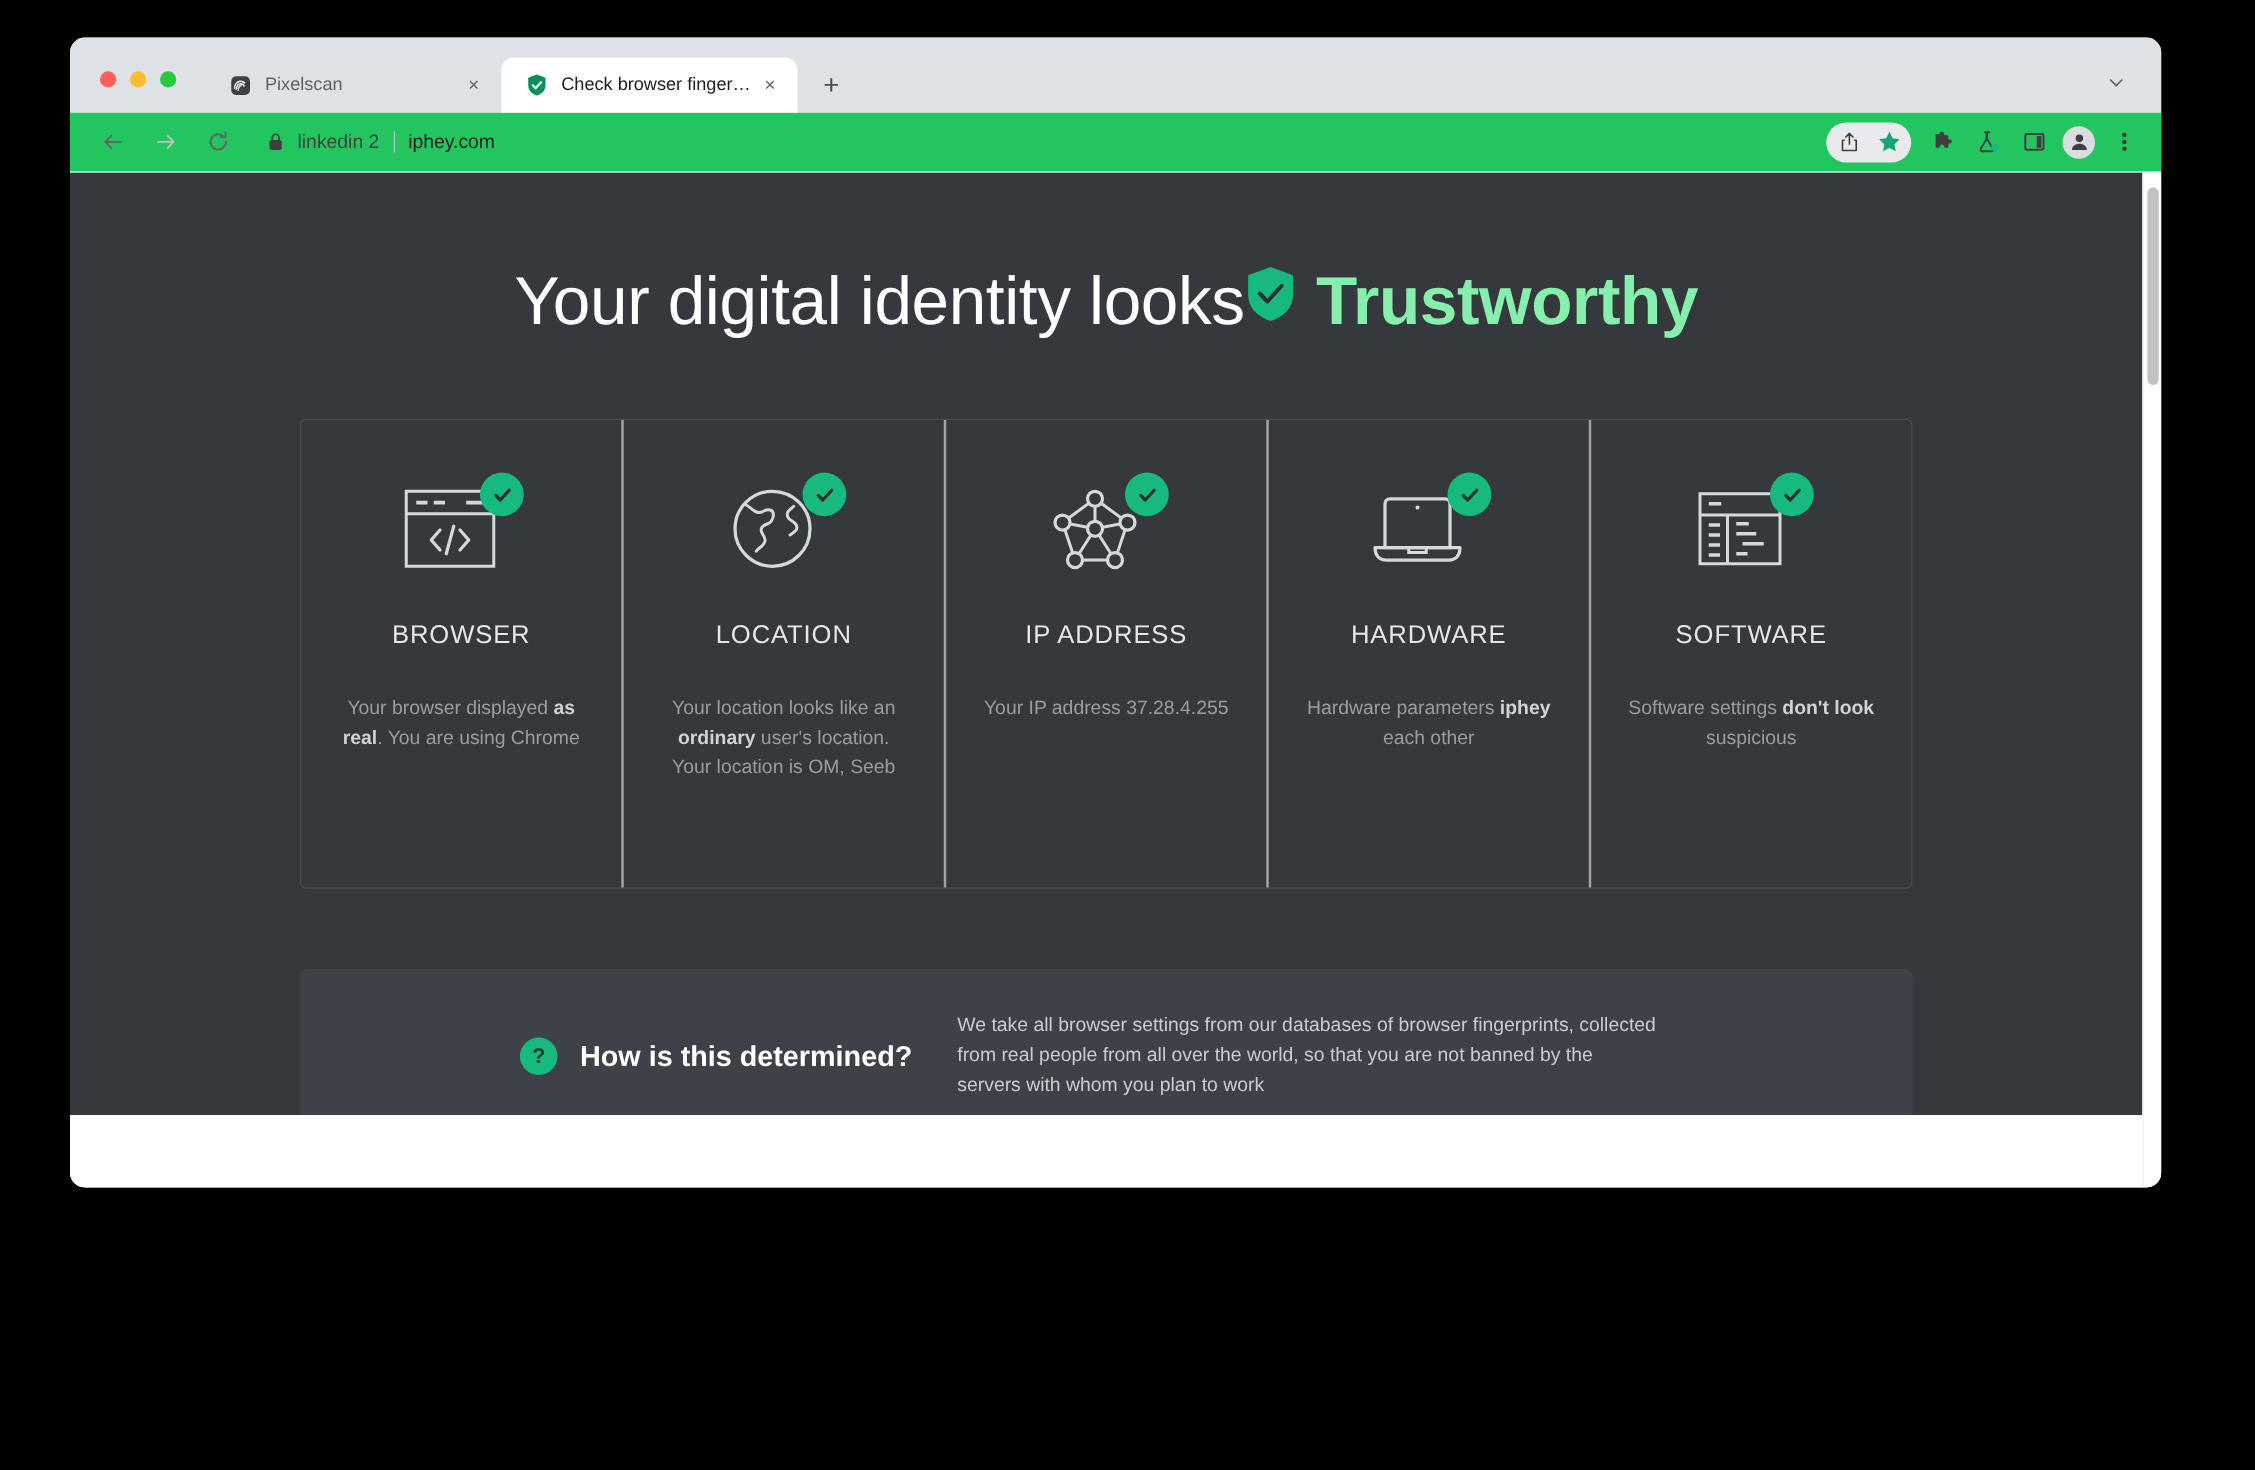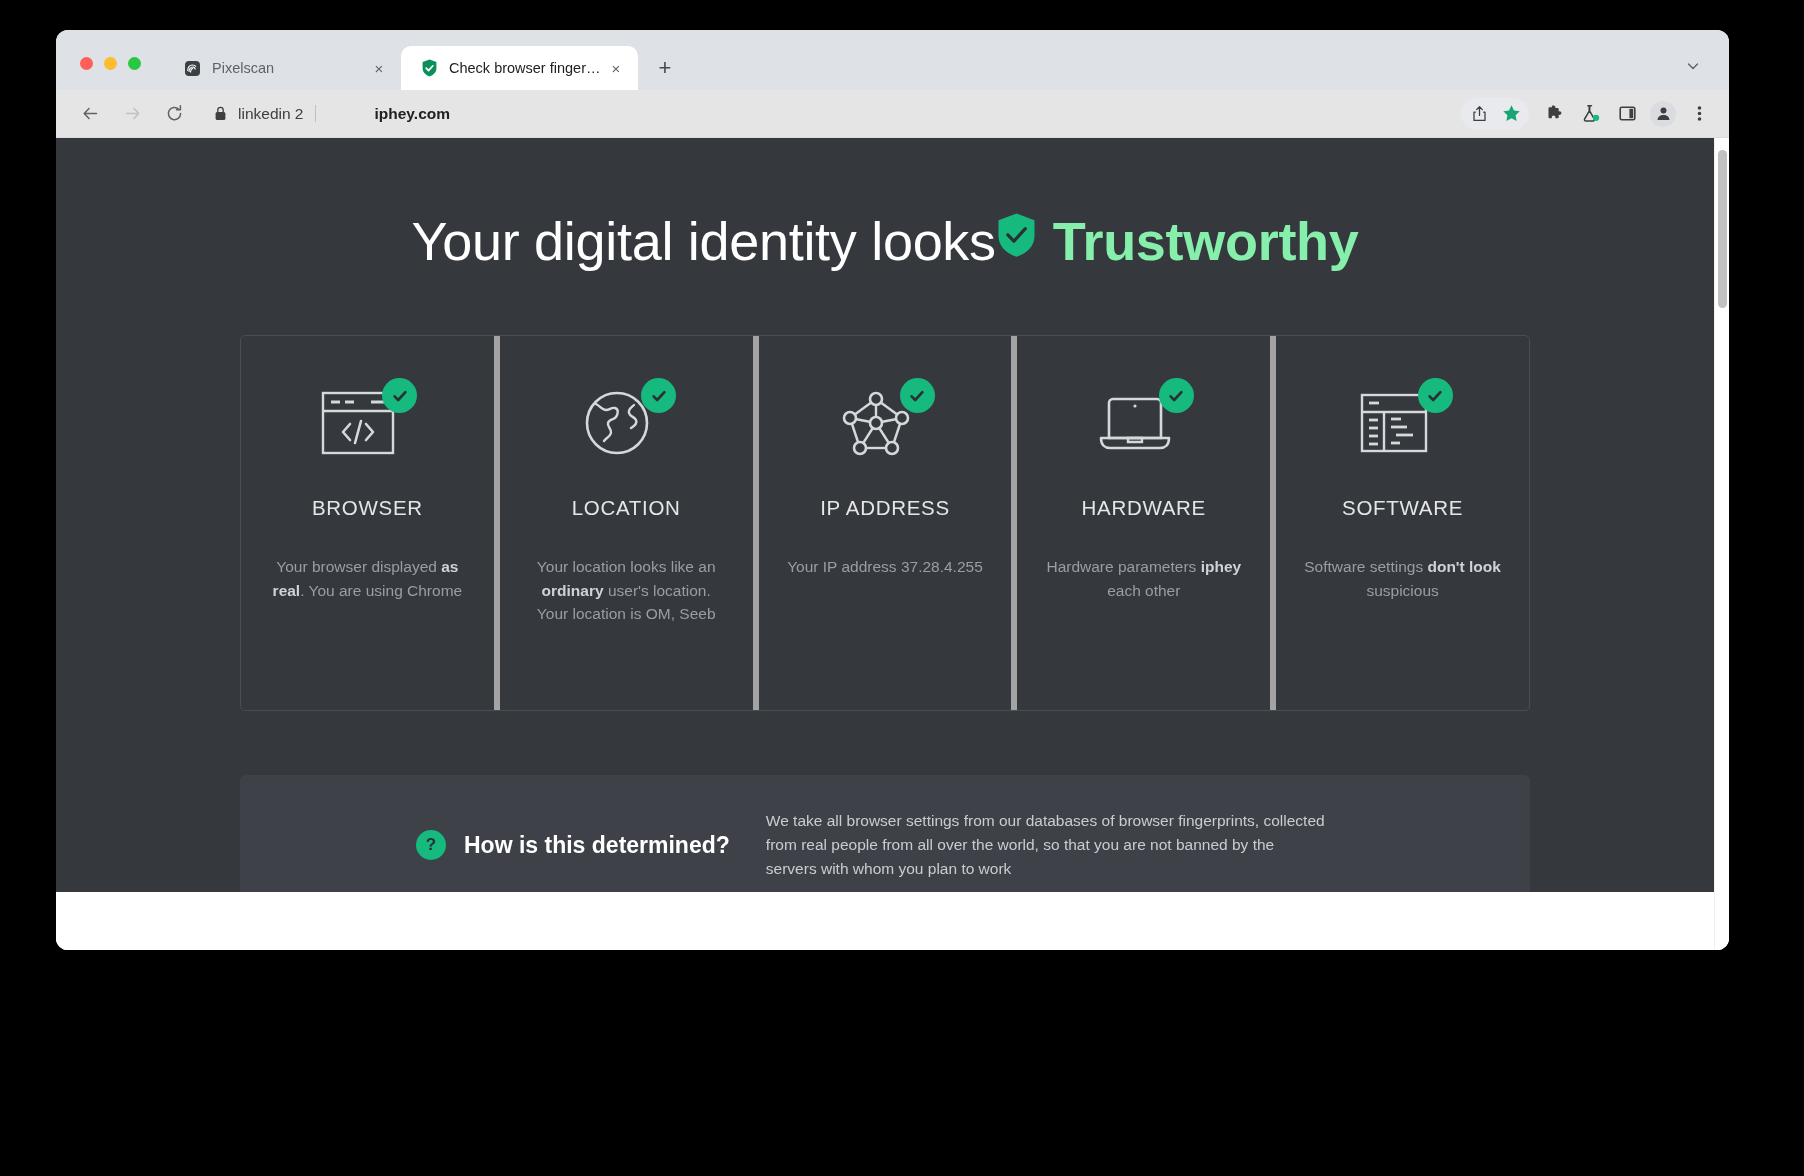--- a/index.html
+++ b/index.html
@@ -73,21 +73,21 @@
   }
   .tabstrip-caret{
     position:absolute; right:26px; top:26px;
     width:20px;height:20px;color:#5f6368;
     display:flex;align-items:center;justify-content:center;
   }
 
   
   .toolbar {
     height:48px;
-    background:#e5e5e5;
+    background:#22c55e;
     display:flex; align-items:center;
     padding:0 14px 0 18px;
     border-bottom:1px solid #dadce0;
   }
   .navbtn {
     width:32px;height:32px;margin-right:10px;
     display:flex;align-items:center;justify-content:center;
     color:#5f6368;
   }
   .navbtn.dim { color:#bdc1c6; }
@@ -101,21 +101,21 @@
   }
   .lock { margin-right:11px; display:flex; align-items:center; color:#3c4043;}
   .profile-chip { color:#3c4043; font-weight:400; }
   .url-sep {
     display:inline-block;
     width:1px;height:17px;
     background:#bdc1c6;
     margin:0 11px;
     vertical-align:-3px;
   }
-  .url-host { color:#202124; font-weight:700;margin-left:48px; }
+  .url-host { color:#202124; font-weight:400; }
 
   .tb-right { display:flex; align-items:center; gap:4px; margin-left:8px;}
   .tb-icon {
     width:32px;height:32px;
     display:flex;align-items:center;justify-content:center;
     color:#3c4043;
   }
   .tb-pill {
     display:flex;align-items:center;
     background:#e8eaed; border-radius:16px; padding:0 2px;
@@ -180,21 +180,21 @@
     width:1290px;
     border:1px solid #4a4e54;
     border-radius:5px;
     display:flex;
     background:#35383d;
   }
   .card {
     flex:1 1 0;
     padding:50px 14px 34px;
     text-align:center;
-    border-right:6px solid #a3a3a3;
+    border-right:2px solid #a3a3a3;
     min-height:374px;
   }
   .card:last-child { border-right:none; }
 
   .card-icon-wrap{
     position:relative;
     width:96px; height:80px;
     margin:0 auto 30px;
   }
   .card-icon-wrap svg.main { display:block; }

